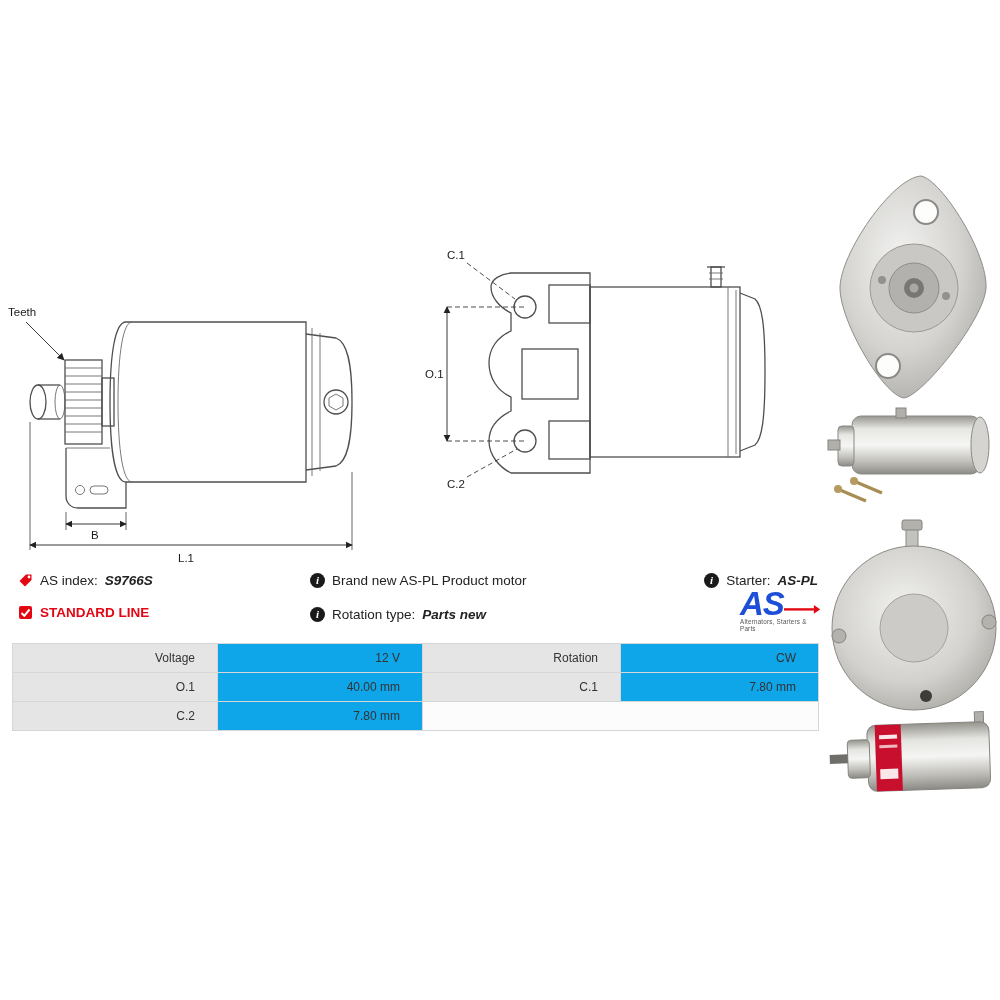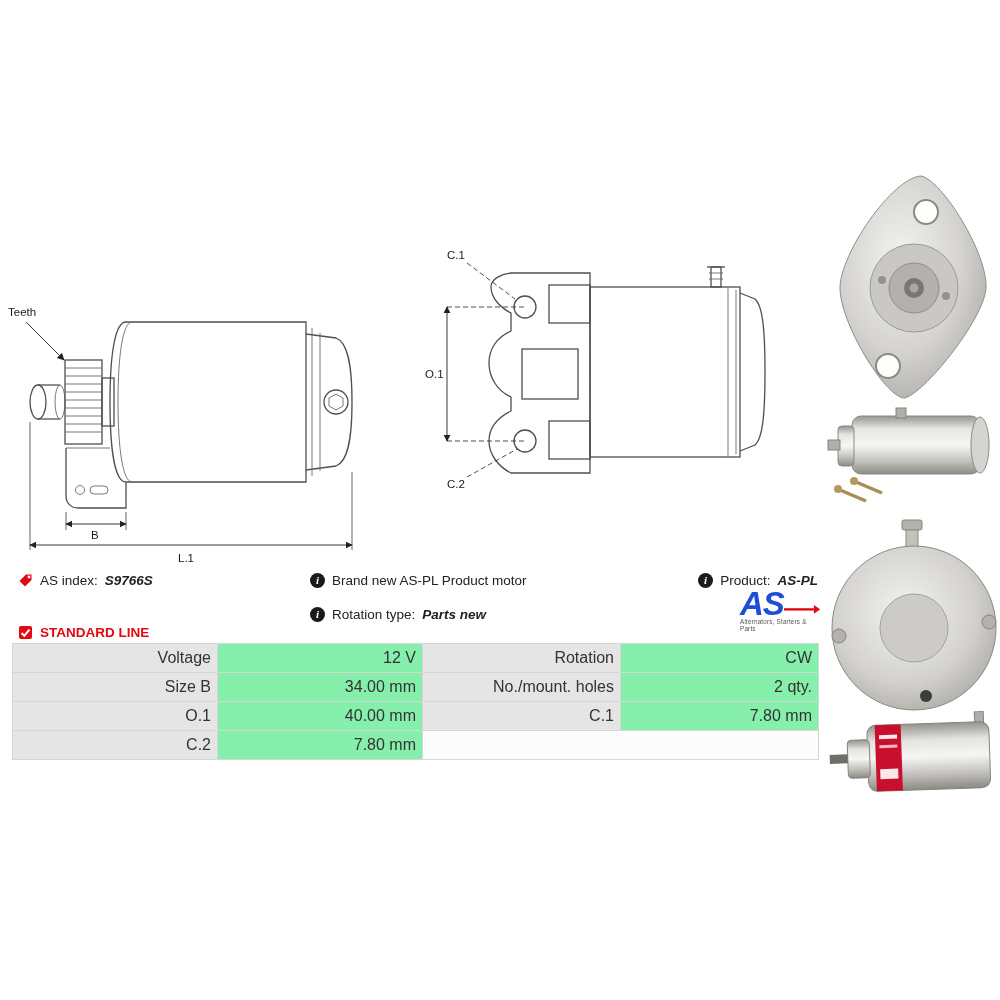--- a/index.html
+++ b/index.html
@@ -28,23 +28,23 @@
   .icon { display:inline-flex; flex:0 0 auto; }
 
   
   .logo { position:absolute; left:740px; top:593px; width:80px; text-align:left; }
   .logo-row { display:flex; align-items:flex-end; }
   .logo-as { color:#1d4ed8; font-weight:bold; font-style:italic; font-size:33px; line-height:22px; letter-spacing:-1px; }
   .logo-tagline { font-size:6.3px; color:#555; margin-top:3px; letter-spacing:0.2px; }
 
   
   .spec { position:absolute; left:12px; top:643px; border-collapse:collapse; table-layout:fixed; }
-  .spec td { border:1px solid #d6d6d6; font-size:16px; color:#333; text-align:right; padding:4px 6px; height:29px; vertical-align:middle; line-height:1.25; }
+  .spec td { border:1px solid #d6d6d6; font-size:12px; color:#333; text-align:right; padding:4px 22px; height:29px; vertical-align:middle; line-height:1.25; }
   .spec td.lbl { background:#e5e5e5; }
-  .spec td.val { background:#86efac; }
+  .spec td.val { background:#0ea5e9; }
   .spec td.empty { background:#fcfcfc; }
 </style>
 </head>
 <body>
 
 <div class="page">
 
   <div class="drawing drawing-side">
     <svg width="370" height="270" viewBox="0 0 370 270">
       <defs>
@@ -263,25 +263,25 @@
     <span>Brand new AS-PL Product motor</span>
   </div>
 
   <div class="info-item right-align" style="right:182px; top:573px;">
     <span class="icon">
       <svg width="15" height="15" viewBox="0 0 15 15">
           <circle cx="7.5" cy="7.5" r="7.5" fill="#1a1a1a"></circle>
           <text x="7.5" y="11.4" text-anchor="middle" font-family="Liberation Serif, serif" font-style="italic" font-weight="bold" font-size="11" fill="#fff">i</text>
         </svg>
     </span>
-    <span>Product:</span>
+    <span>Starter:</span>
     <b>AS-PL</b>
   </div>
 
-  <div class="info-item" style="left:18px; top:625px;">
+  <div class="info-item" style="left:18px; top:605px;">
     <span class="icon">
       <svg width="15" height="15" viewBox="0 0 15 15">
           <rect x="1" y="1" width="13" height="13" rx="2" fill="#e30613"></rect>
           <path d="M3.5,8 L6.3,10.8 L11.5,4.5" stroke="#fff" stroke-width="2" fill="none"></path>
         </svg>
     </span>
     <span class="red-bold">STANDARD LINE</span>
   </div>
 
   <div class="info-item" style="left:310px; top:607px;">
@@ -314,26 +314,20 @@
         <col style="width:198px">
     </colgroup>
     <tbody>
       <tr>
         <td class="lbl">Voltage</td>
         <td class="val">12 V</td>
         <td class="lbl">Rotation</td>
         <td class="val">CW</td>
       </tr>
       <tr>
-        <td class="lbl">Size B</td>
-        <td class="val">34.00 mm</td>
-        <td class="lbl">No./mount. holes</td>
-        <td class="val">2 qty.</td>
-      </tr>
-      <tr>
         <td class="lbl">O.1</td>
         <td class="val">40.00 mm</td>
         <td class="lbl">C.1</td>
         <td class="val">7.80 mm</td>
       </tr>
       <tr>
         <td class="lbl">C.2</td>
         <td class="val">7.80 mm</td>
         <td class="empty" colspan="2"></td>
       </tr>

